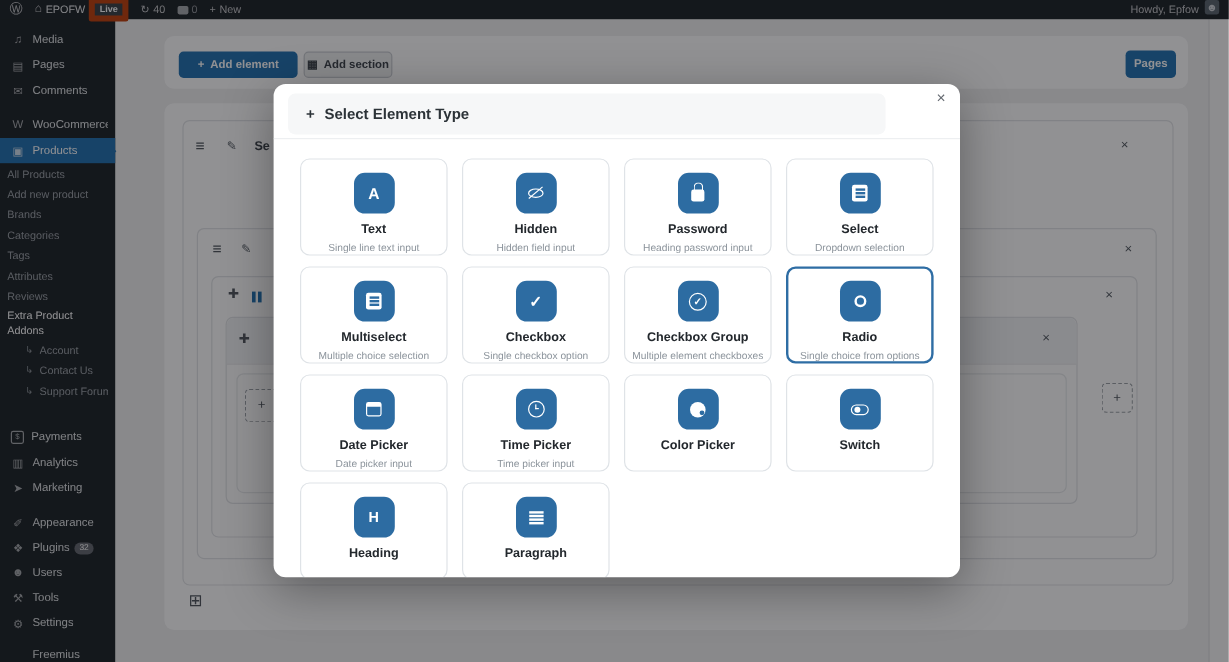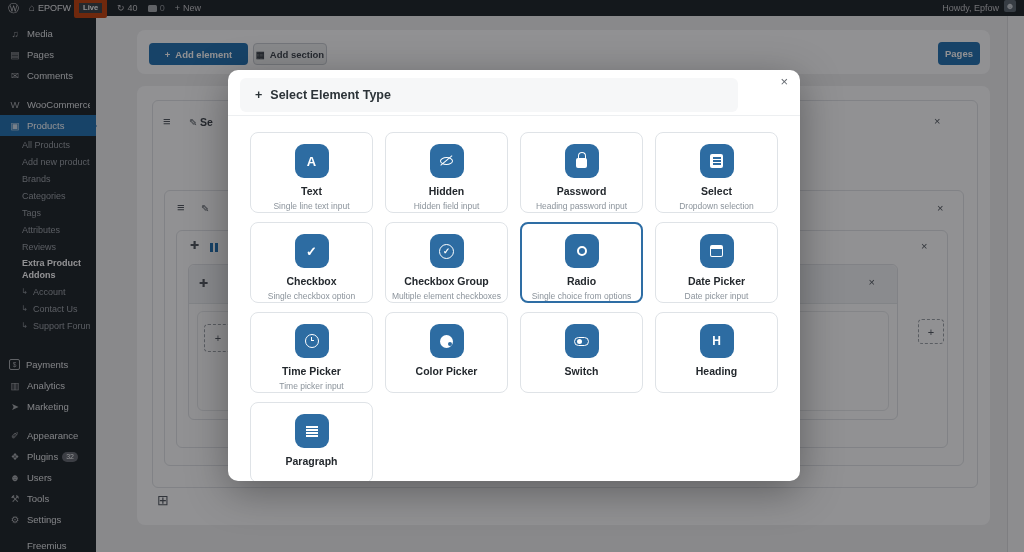--- a/index.html
+++ b/index.html
@@ -25,29 +25,29 @@
   .side-list{margin-top:2px}
   .side-item{position:relative;display:flex;align-items:center;height:21px;
              padding:0 6px 0 9px;font-size:9.5px;color:#dfe2e4;box-sizing:border-box;cursor:pointer}
   .side-ico{width:12px;margin-right:6px;font-size:9.5px;color:#a7aaad;text-align:center;flex:none}
   .side-label{white-space:nowrap;overflow:hidden}
   .side-badge{margin-left:4px;background:#646970;color:#fff;font-size:7px;line-height:10px;
               padding:0 4px;border-radius:7px}
   .side-badge:empty{display:none}
   .side-item.g8{margin-top:8px}
   .side-item.g6{margin-top:20px}
-  .side-item.sub{height:17px;font-size:9px;color:#9aa0a6;padding-left:22px}
+  .side-item.sub{height:17px;font-size:9px;color:#9aa0a6;padding-left:6px}
   .side-item.sub .side-ico{display:none}
   .side-item.subsub{padding-left:20px}
   .side-item.subsub .side-ico{display:block;width:9px;font-size:8px;margin-right:4px;color:#8a9096}
   .side-item.active{background:#2271b1;color:#fff}
   .side-item.active .side-ico{color:#cfe1ef}
   .side-item.active::after{content:"";position:absolute;right:-6px;top:50%;margin-top:-5px;
                            border:5px solid transparent;border-left-color:#2271b1}
-  .side-item.current{color:#fff;font-weight:bold;height:auto;padding-top:2px;padding-bottom:2px}
+  .side-item.current{color:#fff;font-weight:normal;height:auto;padding-top:2px;padding-bottom:2px}
   .side-item.current .side-label{white-space:normal;line-height:1.35}
   .side-item.wrap{height:auto;padding-top:2px;padding-bottom:2px}
   .side-item.wrap .side-label{white-space:normal;line-height:1.35}
   .side-item.pay .side-ico{border:1px solid #a7aaad;border-radius:2px;width:9px;height:9px;
                            line-height:9px;font-size:6.5px}
   
   .bg{position:absolute;inset:0;z-index:10}
   .panel{position:absolute;background:#fff;border-radius:8px}
   .ipanel{position:absolute;background:#fff;border:1px solid #e2e4e7;border-radius:6px;box-sizing:border-box}
   .bgico{position:absolute;color:#50575e;font-size:11px;line-height:12px}
@@ -143,21 +143,21 @@
     <div class="ipanel" style="left:51px;top:178px;width:710px;height:156px">
       <div class="estrip"></div>
       <span class="bgico" style="left:10px;top:12px">✚</span>
       <span class="bgico" style="right:22px;top:11px">×</span>
       <div class="ipanel" style="left:8px;top:46px;width:692px;height:100px;border-color:#e8eaec">
         <span class="dashplus" style="left:6px;top:12px;width:26px;height:26px">+</span>
       </div>
     </div>
     <span class="bgico" style="left:26px;top:30px;font-size:13px">≡</span>
     <span class="bgico" style="left:52px;top:31px;font-size:10px">✎</span>
-    <span class="se-label" style="left:63px;top:30px">Se</span>
+    <span class="se-label" style="left:75px;top:30px">Se</span>
     <span class="bgico" style="left:797px;top:29px">×</span>
     <span class="bgico" style="left:40px;top:116px;font-size:13px">≡</span>
     <span class="bgico" style="left:64px;top:117px;font-size:10px">✎</span>
     <span class="bgico" style="left:800px;top:116px">×</span>
     <span class="bgico" style="left:53px;top:153px">✚</span>
     <span class="cols-icon" style="left:73px;top:157px"></span>
     <span class="bgico" style="left:784px;top:154px">×</span>
     <span class="dashplus" style="left:781px;top:233px;width:24px;height:23px">+</span>
     <span class="bgico" style="left:20px;top:408px;font-size:14px">⊞</span>
   </div>
@@ -396,20 +396,27 @@
 
 
       <div class="card">
         <span class="tile">
           <span class="tico i-list"></span>
         </span>
         <div class="card-title">Select</div>
         <div class="card-desc">Dropdown selection</div>
       </div>
 
+      <div class="card">
+        <span class="tile">
+          <span class="tico i-list"></span>
+        </span>
+        <div class="card-title">Multiselect</div>
+        <div class="card-desc">Multiple choice selection</div>
+      </div>
 
       <div class="card">
         <span class="tile">
           <span class="tico i-check"></span>
         </span>
         <div class="card-title">Checkbox</div>
         <div class="card-desc">Single checkbox option</div>
       </div>
 
       <div class="card">

